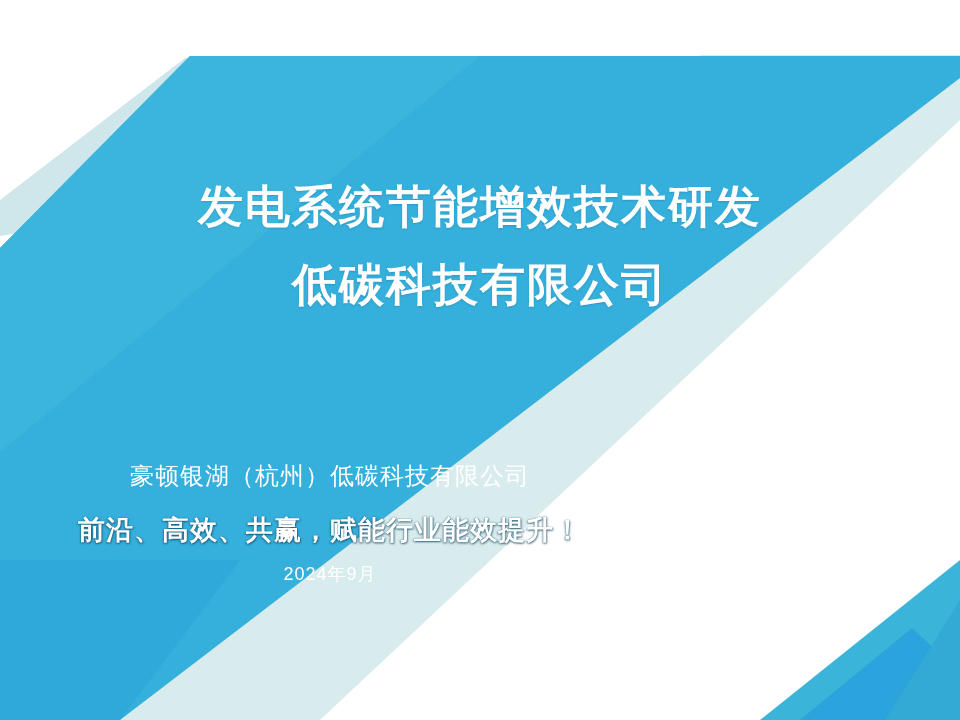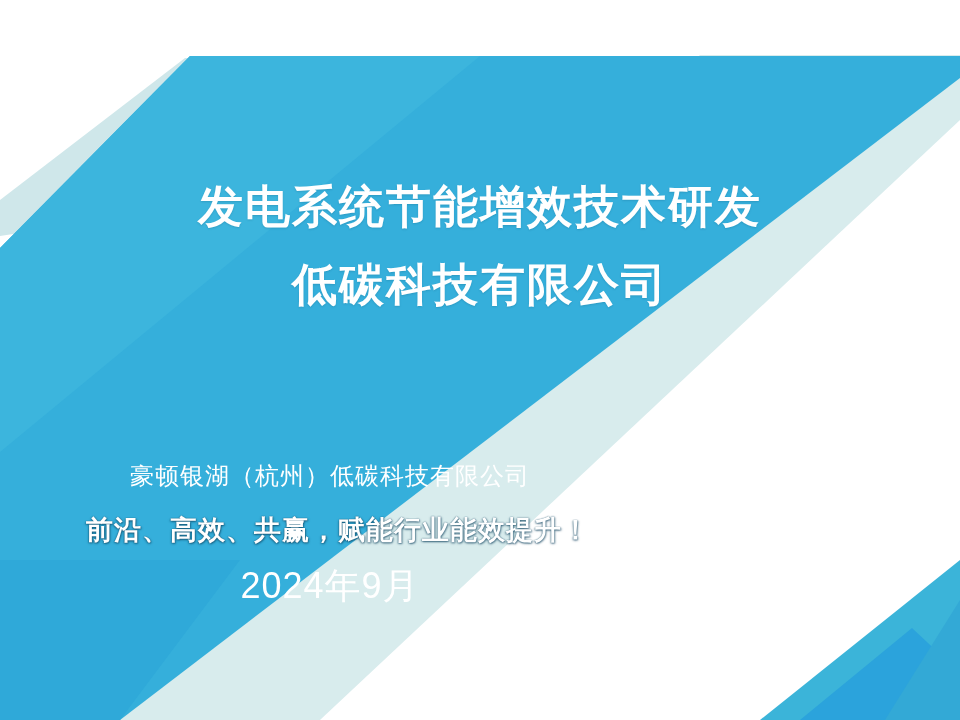--- a/index.html
+++ b/index.html
@@ -53,41 +53,41 @@
     text-align: center;
     color: #ffffff;
     font-size: 24px;
     font-weight: normal;
     letter-spacing: 1px;
     white-space: nowrap;
   }
   #slogan-line {
     position: absolute;
     top: 512px;
-    left: 8px;
+    left: 0;
     width: 660px;
     text-align: center;
     color: #ffffff;
     font-size: 27px;
     font-weight: bold;
     letter-spacing: 1px;
     white-space: nowrap;
     text-shadow:
       0 0 1px rgba(12, 70, 100, 0.85),
       1px 1px 2px rgba(10, 60, 90, 0.55),
       -1px 1px 2px rgba(10, 60, 90, 0.35);
   }
   #date-line {
     position: absolute;
     top: 562px;
     left: 0;
     width: 660px;
     text-align: center;
     color: #ffffff;
-    font-size: 36px;
+    font-size: 18px;
     font-weight: normal;
     letter-spacing: 1px;
     white-space: nowrap;
   }
 </style>
 </head>
 <body>
 
 <div id="slide">
 

